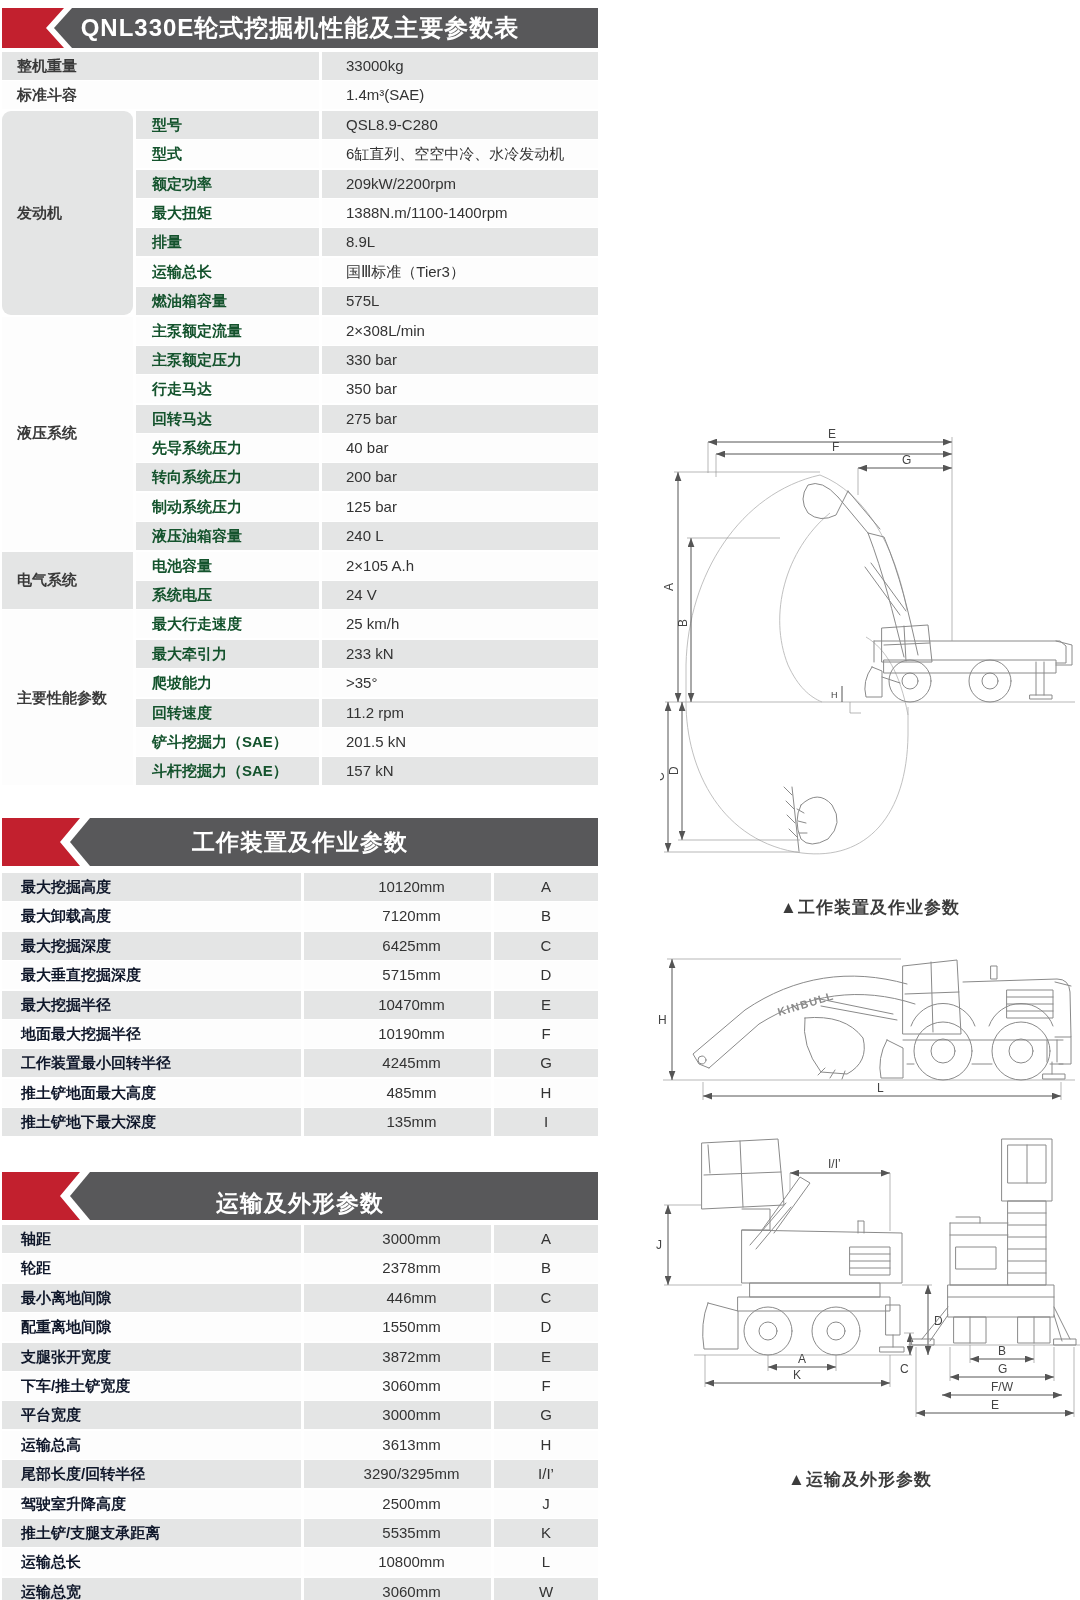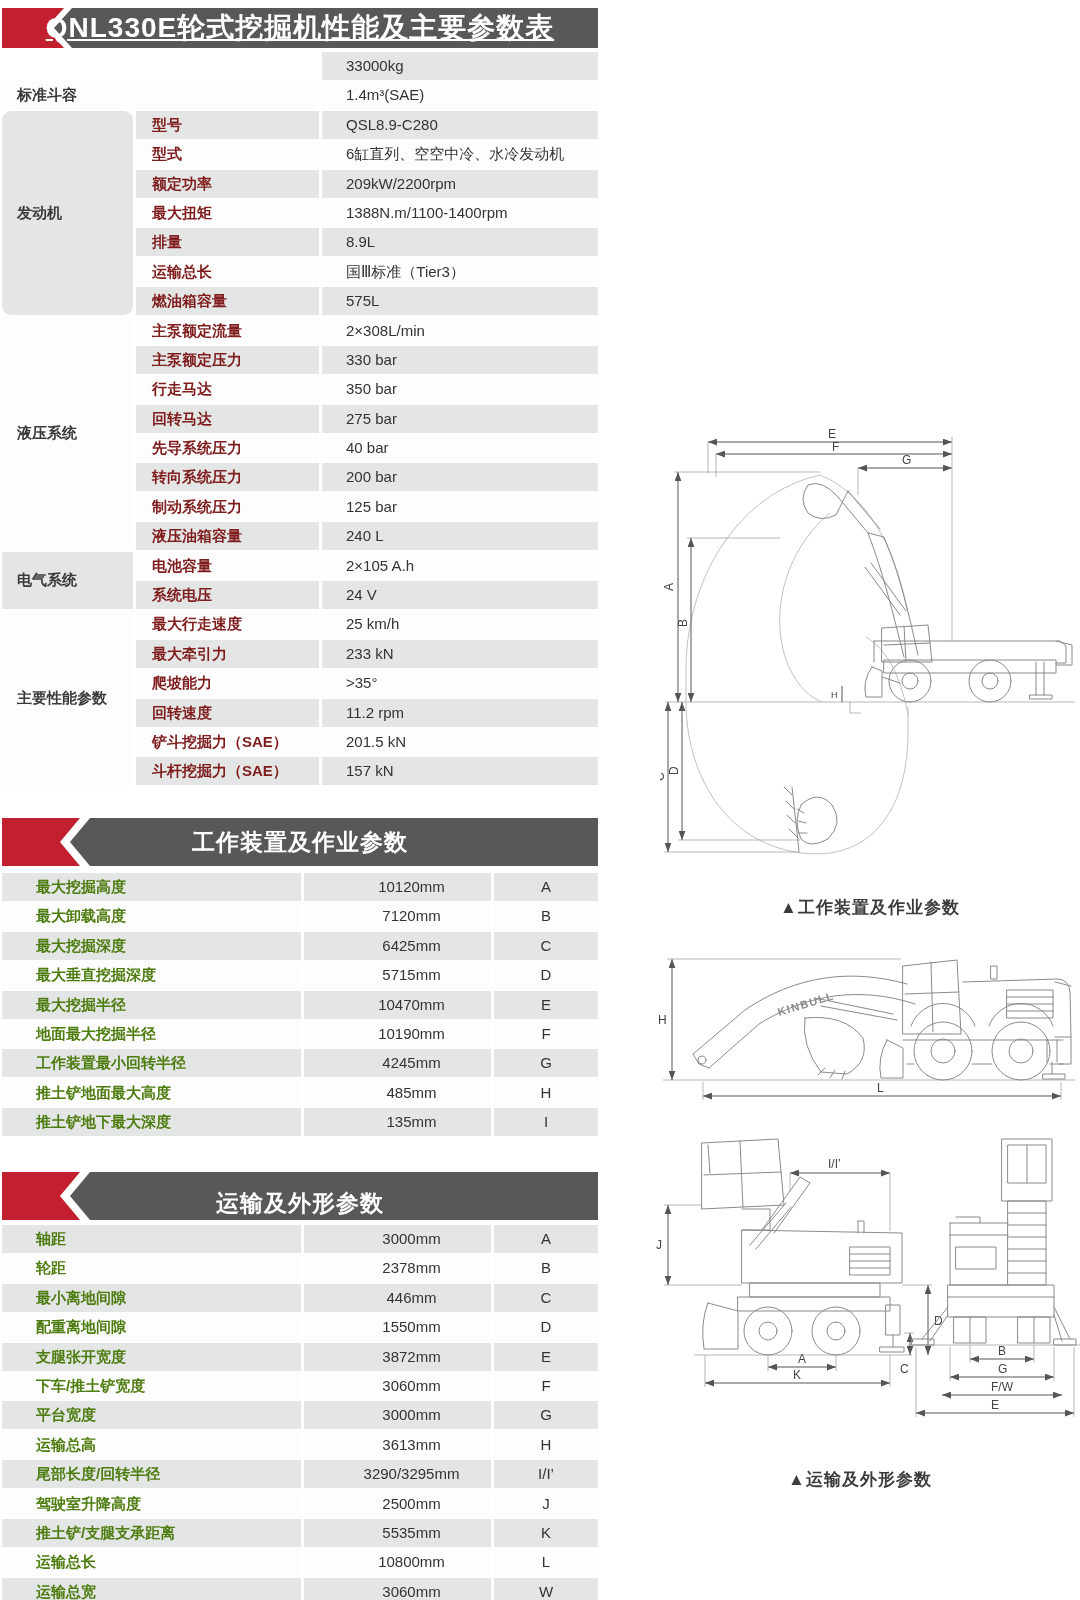--- a/index.html
+++ b/index.html
@@ -6,36 +6,36 @@
   body{width:1080px;height:1600px;position:relative;background:#ffffff;overflow:hidden;
        font-family:"Liberation Sans","DejaVu Sans",sans-serif;color:#333;}
   .abs{position:absolute;}
 
   
   .banner{position:absolute;left:2px;width:596px;}
   .banner svg{display:block;}
   .banner .title{position:absolute;left:0;top:0;width:100%;height:100%;
     display:flex;align-items:center;justify-content:center;
     color:#fff;font-weight:bold;letter-spacing:1px;}
-  .banner.b1 .title{font-size:28px;text-decoration:underline;}
+  .banner.b1 .title{font-size:24px;}
   .banner.b2 .title,.banner.b3 .title{font-size:23px;}
 
   
   .grid{position:absolute;left:2px;width:596px;display:grid;
         grid-auto-rows:28px;row-gap:1.4px;column-gap:3px;font-size:15px;}
   .t1{grid-template-columns:131px 183px 1fr;}
   .t23{grid-template-columns:299px 187px 1fr;}
   .cell{line-height:28px;white-space:nowrap;overflow:hidden;}
   .bg-g{background:#e4e5e5;}
   .bg-w{background:#fdfdfd;}
   .lab{font-weight:bold;color:#3a3a3a;padding-left:15px;grid-column:1 / 3;}
   .grp{font-weight:bold;color:#3a3a3a;padding-left:15px;display:flex;align-items:center;grid-column:1;}
-  .par{font-weight:bold;color:#7f1d1d;padding-left:16px;grid-column:2;}
+  .par{font-weight:bold;color:#14532d;padding-left:16px;grid-column:2;}
   .val{color:#333;padding-left:24px;grid-column:3;}
-  .lab2{font-weight:bold;color:#4d7c0f;padding-left:34px;grid-column:1;}
+  .lab2{font-weight:bold;color:#0f172a;padding-left:19px;grid-column:1;}
   .val2{color:#333;text-align:center;grid-column:2;padding-left:28px;}
   .code2{color:#333;text-align:center;grid-column:3;}
 
   
   .caption{position:absolute;width:420px;text-align:center;font-size:17px;
            font-weight:bold;color:#3c3c3c;letter-spacing:1px;margin-top:20px;}
   svg .mech{stroke:#8a8a8a;stroke-width:1;fill:none;stroke-linejoin:round;stroke-linecap:round;}
   svg .env{stroke:#b9b9b9;stroke-width:0.9;fill:none;}
   svg .dim{stroke:#555;stroke-width:1;fill:none;}
   svg .ext{stroke:#9a9a9a;stroke-width:0.7;fill:none;}
@@ -49,20 +49,21 @@
 
 <div class="banner b1" style="top:8px;height:40px;">
   <svg width="596" height="40" viewBox="0 0 596 40">
     <polygon points="0,0 62,0 44,20 62,40 0,40" fill="#c2202e"></polygon>
     <polygon points="70,0 596,0 596,40 70,40 52,20" fill="#58585a"></polygon>
   </svg>
   <div class="title">QNL330E轮式挖掘机性能及主要参数表</div>
 </div>
 
 <div class="grid t1" style="top:52px;">
+    <div class="cell lab bg-g">整机重量</div>
     <div class="cell val bg-g">33000kg</div>
     <div class="cell lab bg-w">标准斗容</div>
     <div class="cell val bg-w">1.4m³(SAE)</div>
     <div class="cell grp bg-g" style="grid-row: span 7; border-radius: 9px;">发动机</div>
     <div class="cell par bg-g">型号</div>
     <div class="cell val bg-g">QSL8.9-C280</div>
     <div class="cell par bg-w">型式</div>
     <div class="cell val bg-w">6缸直列、空空中冷、水冷发动机</div>
     <div class="cell par bg-g">额定功率</div>
     <div class="cell val bg-g">209kW/2200rpm</div>

